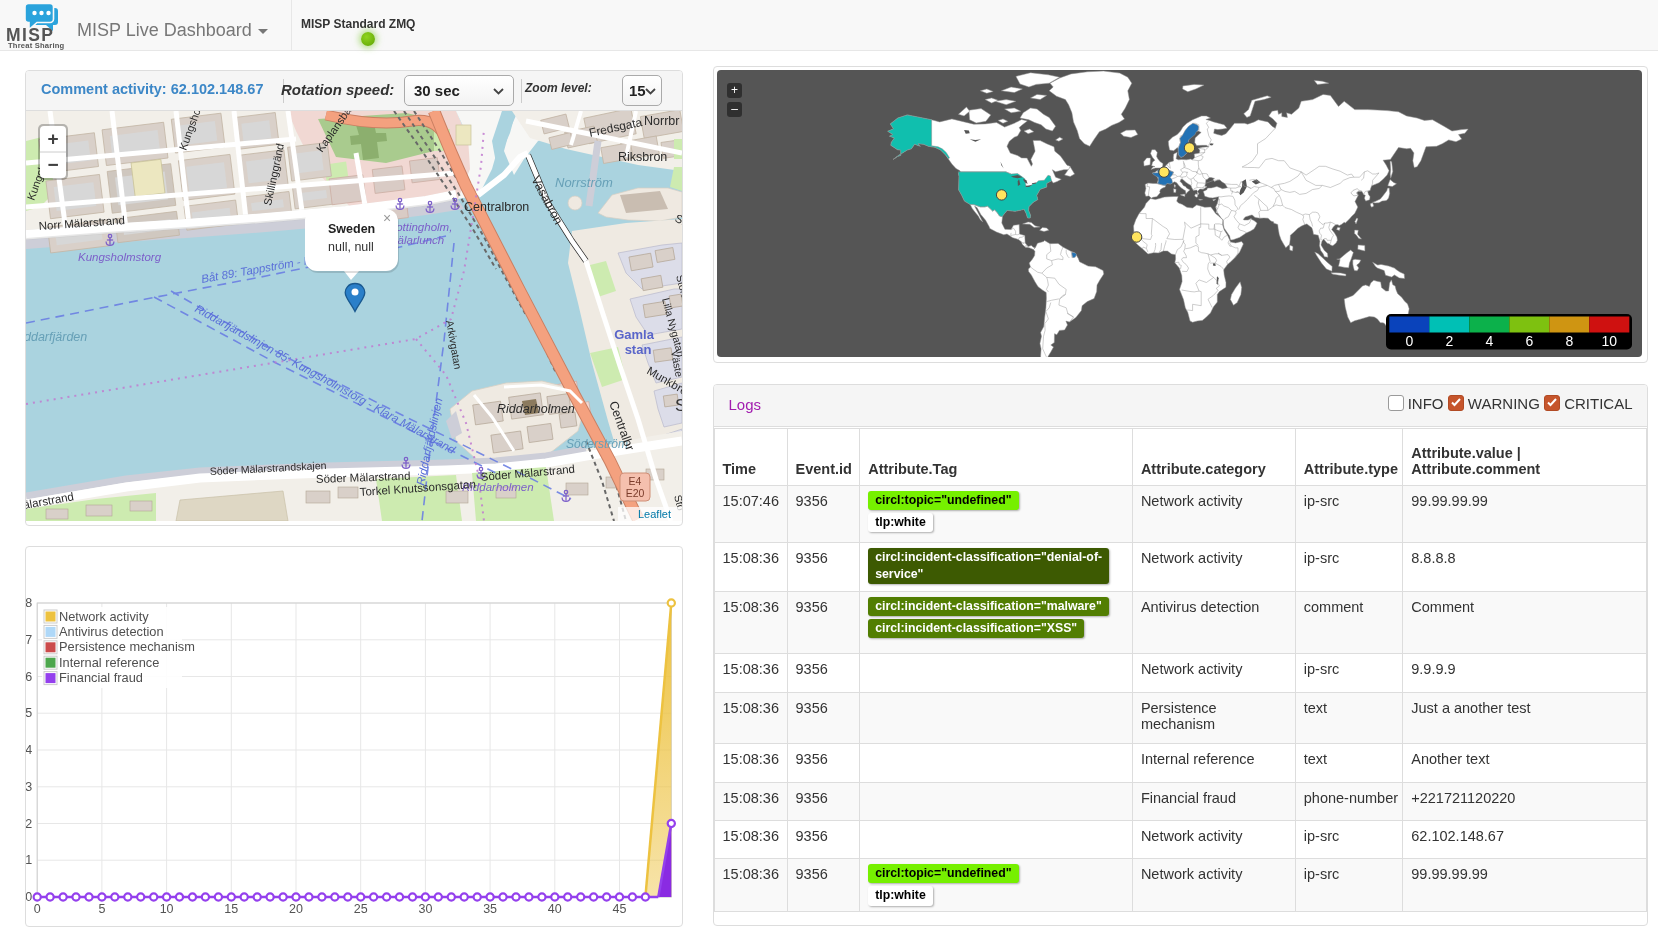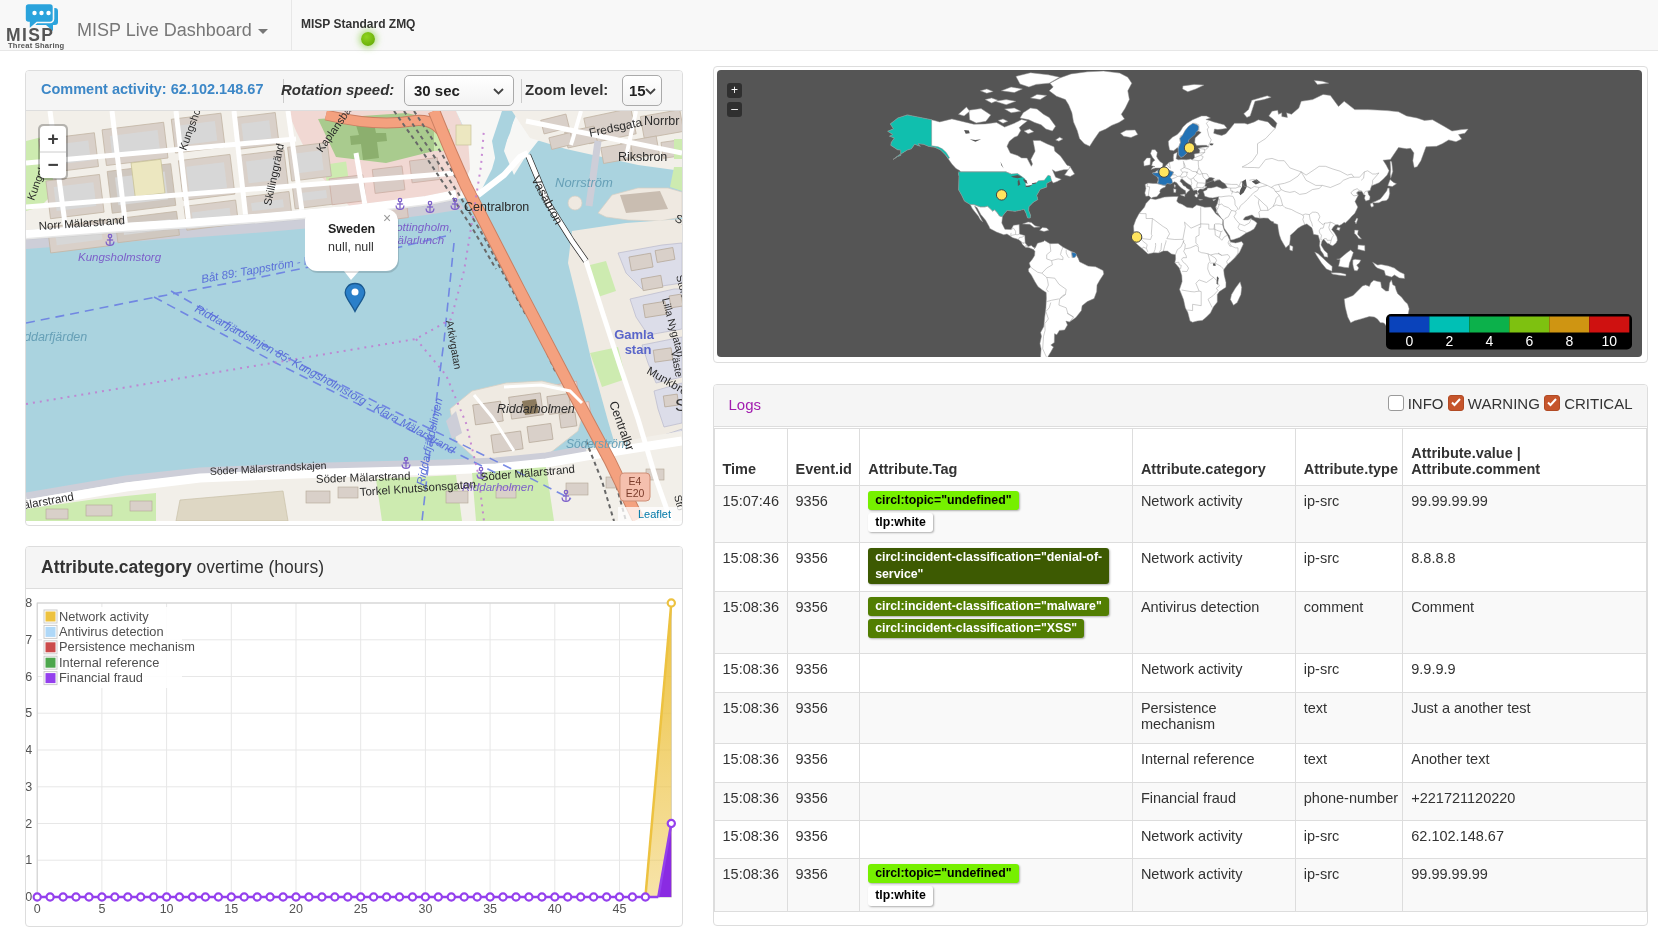--- a/index.html
+++ b/index.html
@@ -24,21 +24,21 @@
 
 <div class="panel" style="left:25px;top:70px;width:655.5px;height:453.5px">
  <div class="phead" style="height:38.5px;position:relative">
   <span style="position:absolute;left:15px;top:10px;font-size:14.5px;font-weight:bold;color:#3c87c7">Comment activity: 62.102.148.67</span>
   <span style="position:absolute;left:257px;top:8px;width:1px;height:24px;background:#ccc"></span>
   <span style="position:absolute;left:255px;top:10px;font-size:15px;font-weight:bold;font-style:italic;color:#333">Rotation speed:</span>
   <span style="position:absolute;left:378px;top:4px"><span style="display:inline-block;width:110px;height:31px;border:1px solid #aaa;border-radius:5px;background:linear-gradient(#ffffff,#f3f3f3);font-weight:bold;font-size:15px;color:#222;line-height:29px;padding-left:9px;position:relative;vertical-align:middle;box-sizing:border-box">30 sec<svg width="11" height="7" style="position:absolute;right:9px;top:12px" viewBox="0 0 11 7">
             <path d="M1 1 L5.5 5.5 L10 1" stroke="#444" stroke-width="1.8" fill="none"></path>
           </svg></span></span>
   <span style="position:absolute;left:495px;top:8px;width:1px;height:24px;background:#ccc"></span>
-  <span style="position:absolute;left:499px;top:10px;font-size:15px;font-weight:bold;color:#333">Zoom level:</span>
+  <span style="position:absolute;left:499px;top:10px;font-size:12px;font-weight:bold;font-style:italic;color:#333">Zoom level:</span>
   <span style="position:absolute;left:596px;top:4px"><span style="display:inline-block;width:40px;height:31px;border:1px solid #aaa;border-radius:5px;background:linear-gradient(#ffffff,#f3f3f3);font-weight:bold;font-size:15px;color:#222;line-height:29px;padding-left:6px;position:relative;vertical-align:middle;box-sizing:border-box">15<svg width="11" height="7" style="position:absolute;right:5px;top:12px" viewBox="0 0 11 7">
             <path d="M1 1 L5.5 5.5 L10 1" stroke="#444" stroke-width="1.8" fill="none"></path>
           </svg></span></span>
  </div>
  <div style="position:absolute;left:0;top:39.5px;width:655.5px;height:410px;overflow:hidden"><svg width="656" height="410" viewBox="0 0 656 410" font-family="Liberation Sans, sans-serif">
         <rect width="656" height="410" fill="#aad3df"></rect>
         <path d="M0 0 L430 0 L442 28 L446 60 L432 88 L400 94 L320 104 L240 111 L160 117 L80 122 L0 128 Z" fill="#f2efe9"></path>
         <path d="M0 128 L80 122 L160 117 L240 111 L320 104 L400 94 L432 88 L438 98 L400 104 L320 114 L240 121 L160 127 L80 132 L0 138 Z" fill="#cdced8"></path>
         <path d="M262 0 L430 0 L442 28 L446 60 L432 88 L400 94 L330 102 L290 60 L270 20 Z" fill="#f1d8d3"></path>
         <path d="M292 8 L380 2 L418 10 L408 40 L360 52 L310 46 Z" fill="#a9cb8e"></path>
@@ -313,23 +313,20 @@
           <line x1="14" y1="41" x2="40" y2="41" stroke="#ccc" stroke-width="1"></line>
           <text x="27" y="34" font-size="19" font-weight="bold" fill="#404040" text-anchor="middle">+</text>
           <text x="27" y="60" font-size="19" font-weight="bold" fill="#404040" text-anchor="middle">−</text>
         </g>
         <rect x="592" y="396" width="64" height="14" fill="rgba(255,255,255,0.75)"></rect>
         <text x="612" y="407" font-size="11" fill="#0078a8">Leaflet</text>
       </svg></div>
 </div>
 
 <div class="panel" style="left:25px;top:546px;width:655.5px;height:378.5px">
- <div class="phead" style="height:41px;position:relative">
-  <span style="position:absolute;left:15px;top:10px;font-size:17.5px;color:#333"><b>Attribute.category</b> overtime (hours)</span>
- </div>
  <div style="position:absolute;left:0;top:43px"><svg width="656" height="337" viewBox="0 0 656 337" font-family="Liberation Sans, sans-serif">
         <g stroke="#e7e7e7" stroke-width="1">
           <line x1="11.2" y1="13.0" x2="11.2" y2="307.0"></line>
           <line x1="75.9" y1="13.0" x2="75.9" y2="307.0"></line>
           <line x1="140.6" y1="13.0" x2="140.6" y2="307.0"></line>
           <line x1="205.3" y1="13.0" x2="205.3" y2="307.0"></line>
           <line x1="270.0" y1="13.0" x2="270.0" y2="307.0"></line>
           <line x1="334.7" y1="13.0" x2="334.7" y2="307.0"></line>
           <line x1="399.4" y1="13.0" x2="399.4" y2="307.0"></line>
           <line x1="464.1" y1="13.0" x2="464.1" y2="307.0"></line>

